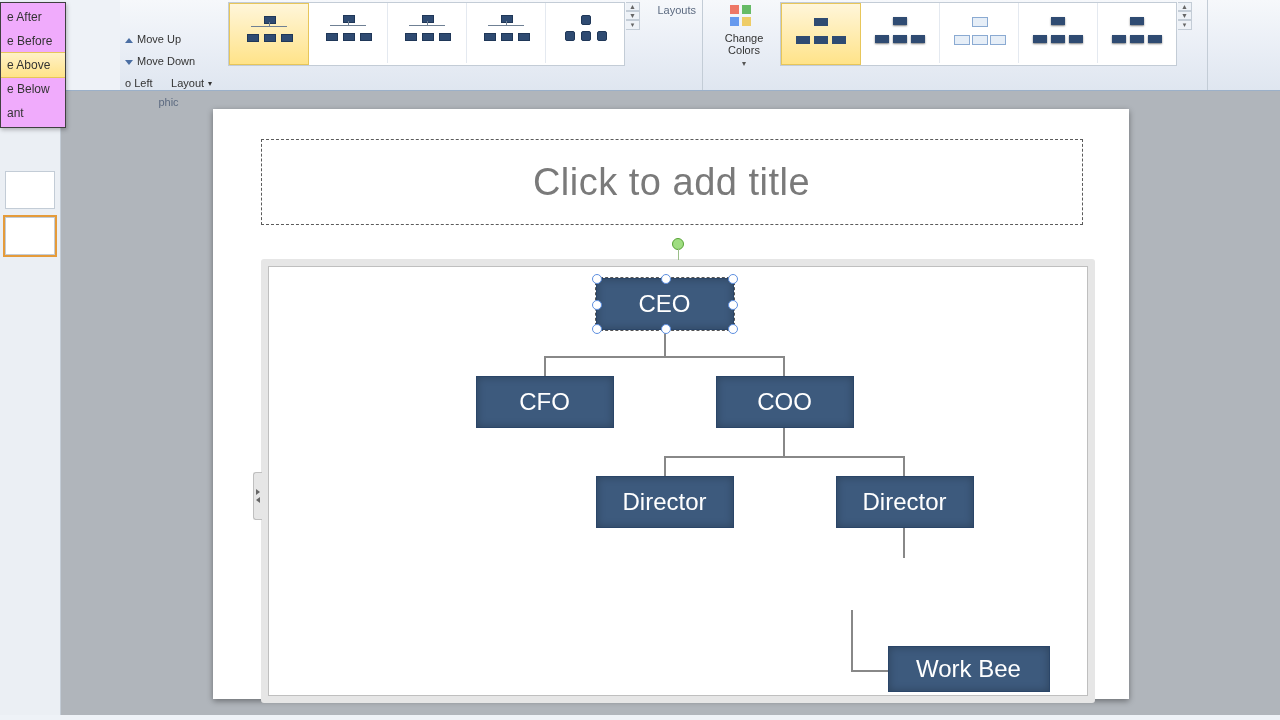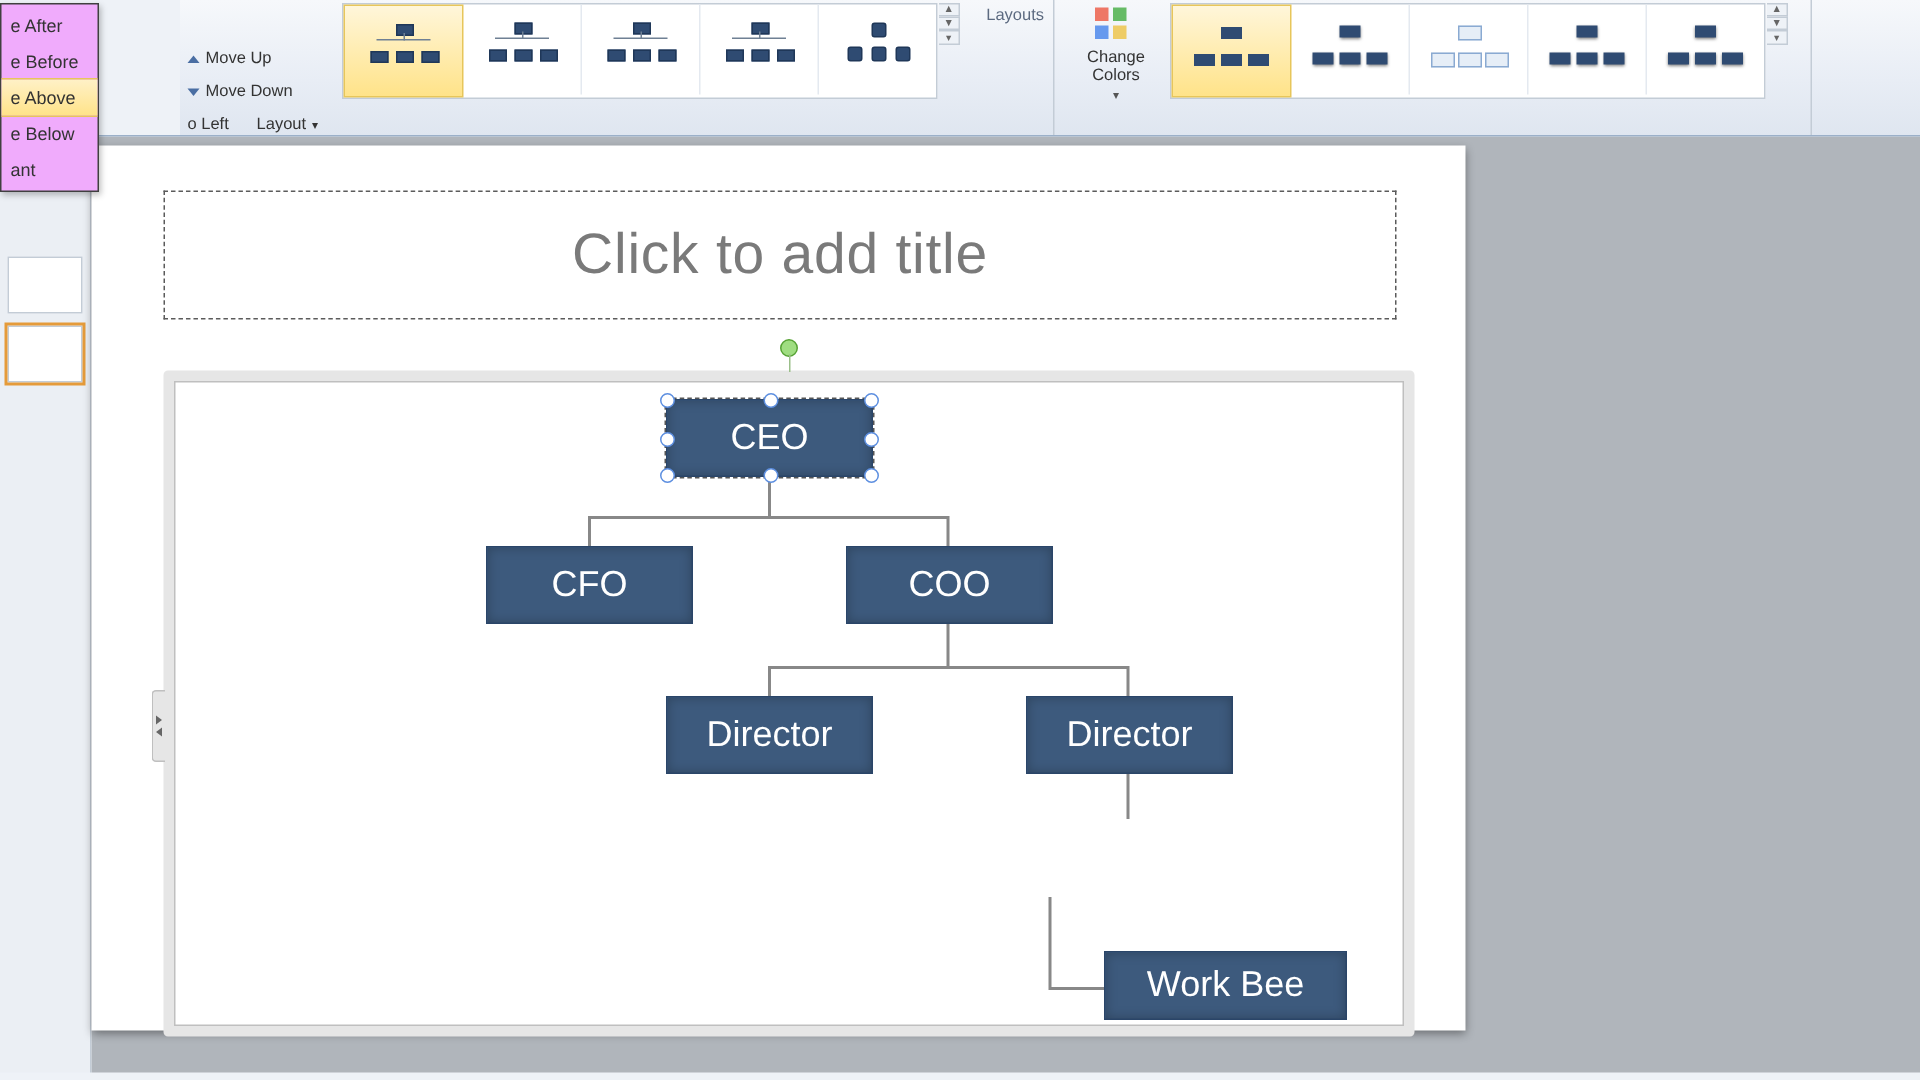--- a/index.html
+++ b/index.html
@@ -48,21 +48,21 @@
   
   .mini-ctl { position:absolute; left:120px; top:0; width:95px;margin-top:28px; }
   .mini-ctl .rib-btn{ height:20px; font-size:11px;}
   
   
   .workspace{ display:flex; height:625px; background:#b0b5bb; }
   .thumb-pane{ width:60px; background:#ebeff4; border-right:1px solid #c3ccd6; padding-top:80px; display:flex; flex-direction:column; gap:8px; align-items:center;}
   .thumb{ width:48px; height:36px; background:#fff; border:1px solid #c3ccd6; }
   .thumb.selected{ outline:2px solid #e59b3a; }
   
-  .canvas-area{ flex:1; display:flex; justify-content:flex-start; align-items:flex-start; padding-top:6px; }
+  .canvas-area{ flex:1; display:flex; justify-content:center; align-items:flex-start; padding-top:18px; }
   .slide{ width:916px; height:590px; background:#fff; box-shadow:0 2px 6px rgba(0,0,0,.4); position:relative; }
   .title-ph{ position:absolute; left:48px; top:30px; width:820px; height:84px; border:1px dashed #5b5b5b; display:flex; align-items:center; justify-content:center; color:#7a7a7a; font-size:38px; letter-spacing:.5px; }
 
   .smartart{ position:absolute; left:48px; top:150px; width:820px; height:430px; border:7px solid #e6e6e6; border-radius:3px; box-shadow:inset 0 0 0 1px #bfbfbf; }
   .rotate-handle{ position:absolute; left:50%; top:-28px; width:10px; height:10px; border-radius:50%; background:#9fdd81; border:1px solid #57a335; transform:translateX(-50%);}
   .rotate-stick{ position:absolute; left:50%; top:-18px; width:1px; height:12px; background:#9bbf8a;}
   
   .tab-handle{ position:absolute; left:-15px; top:48%; width:8px; height:46px; background:#e6e6e6; border:1px solid #bfbfbf; border-right:0; border-radius:3px 0 0 3px; display:flex; flex-direction:column; align-items:center; justify-content:center; gap:2px;}
   .tab-handle i{ display:block; width:0;height:0;border-top:3px solid transparent;border-bottom:3px solid transparent;border-left:4px solid #666; }
   .tab-handle i+i{ transform:scaleX(-1);}

